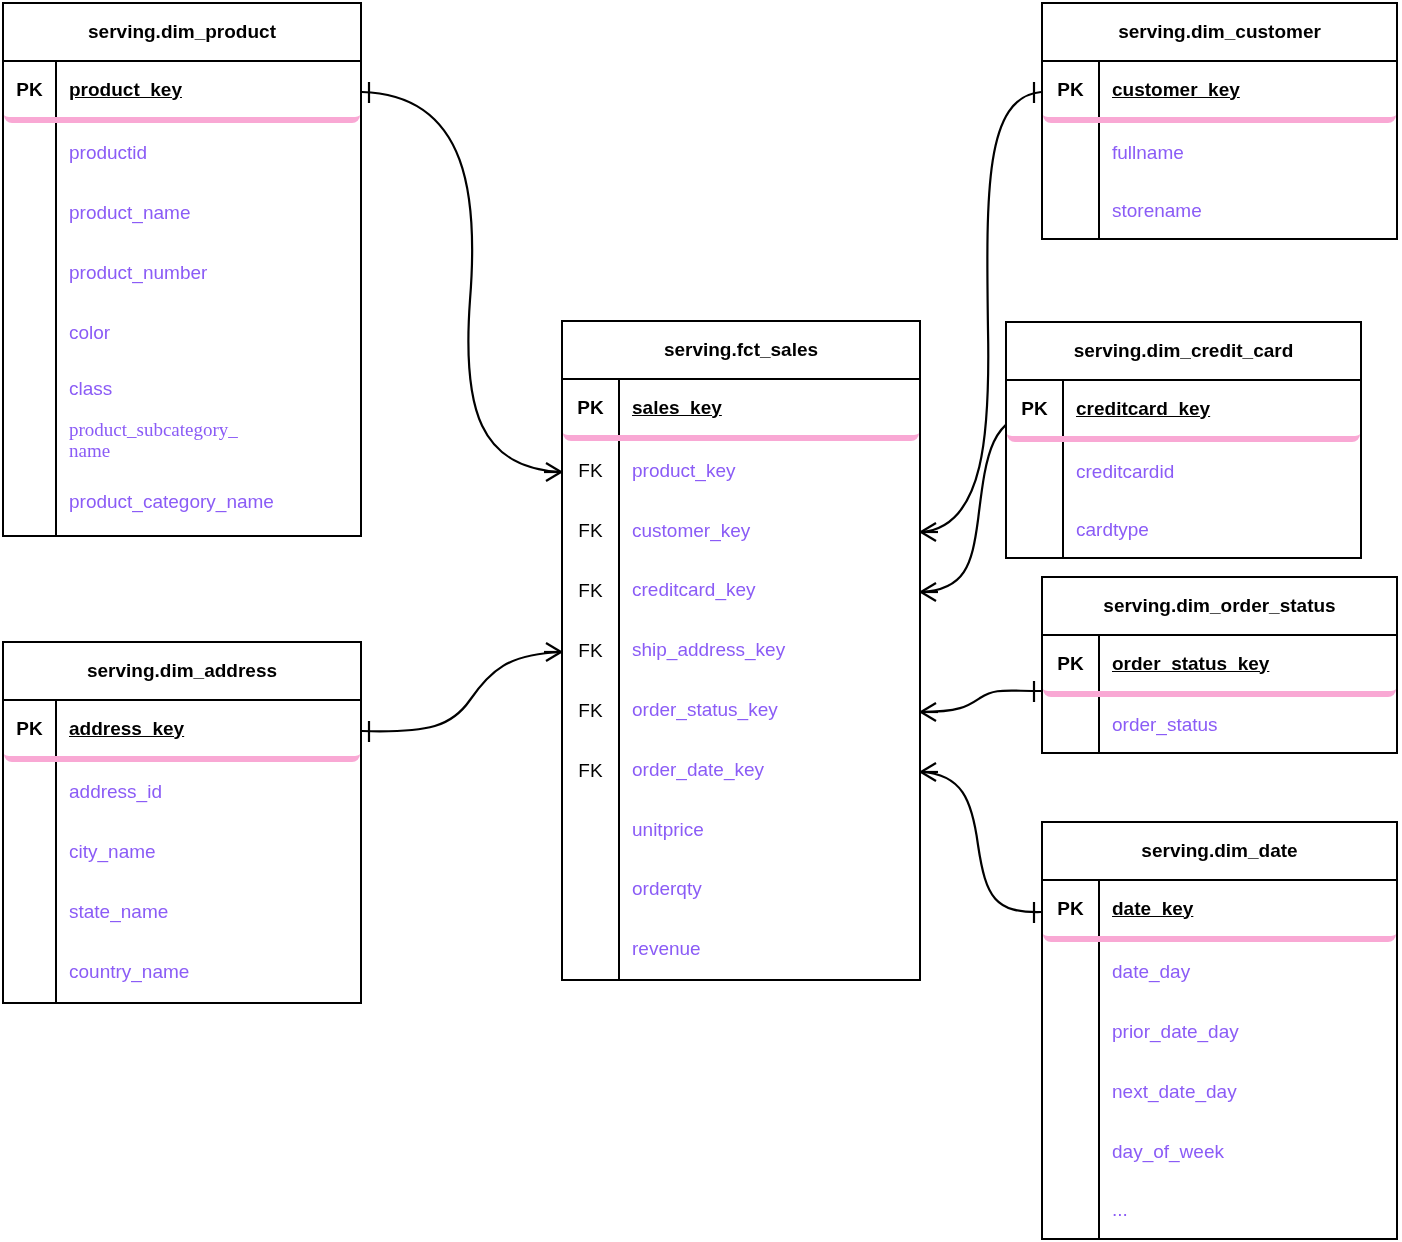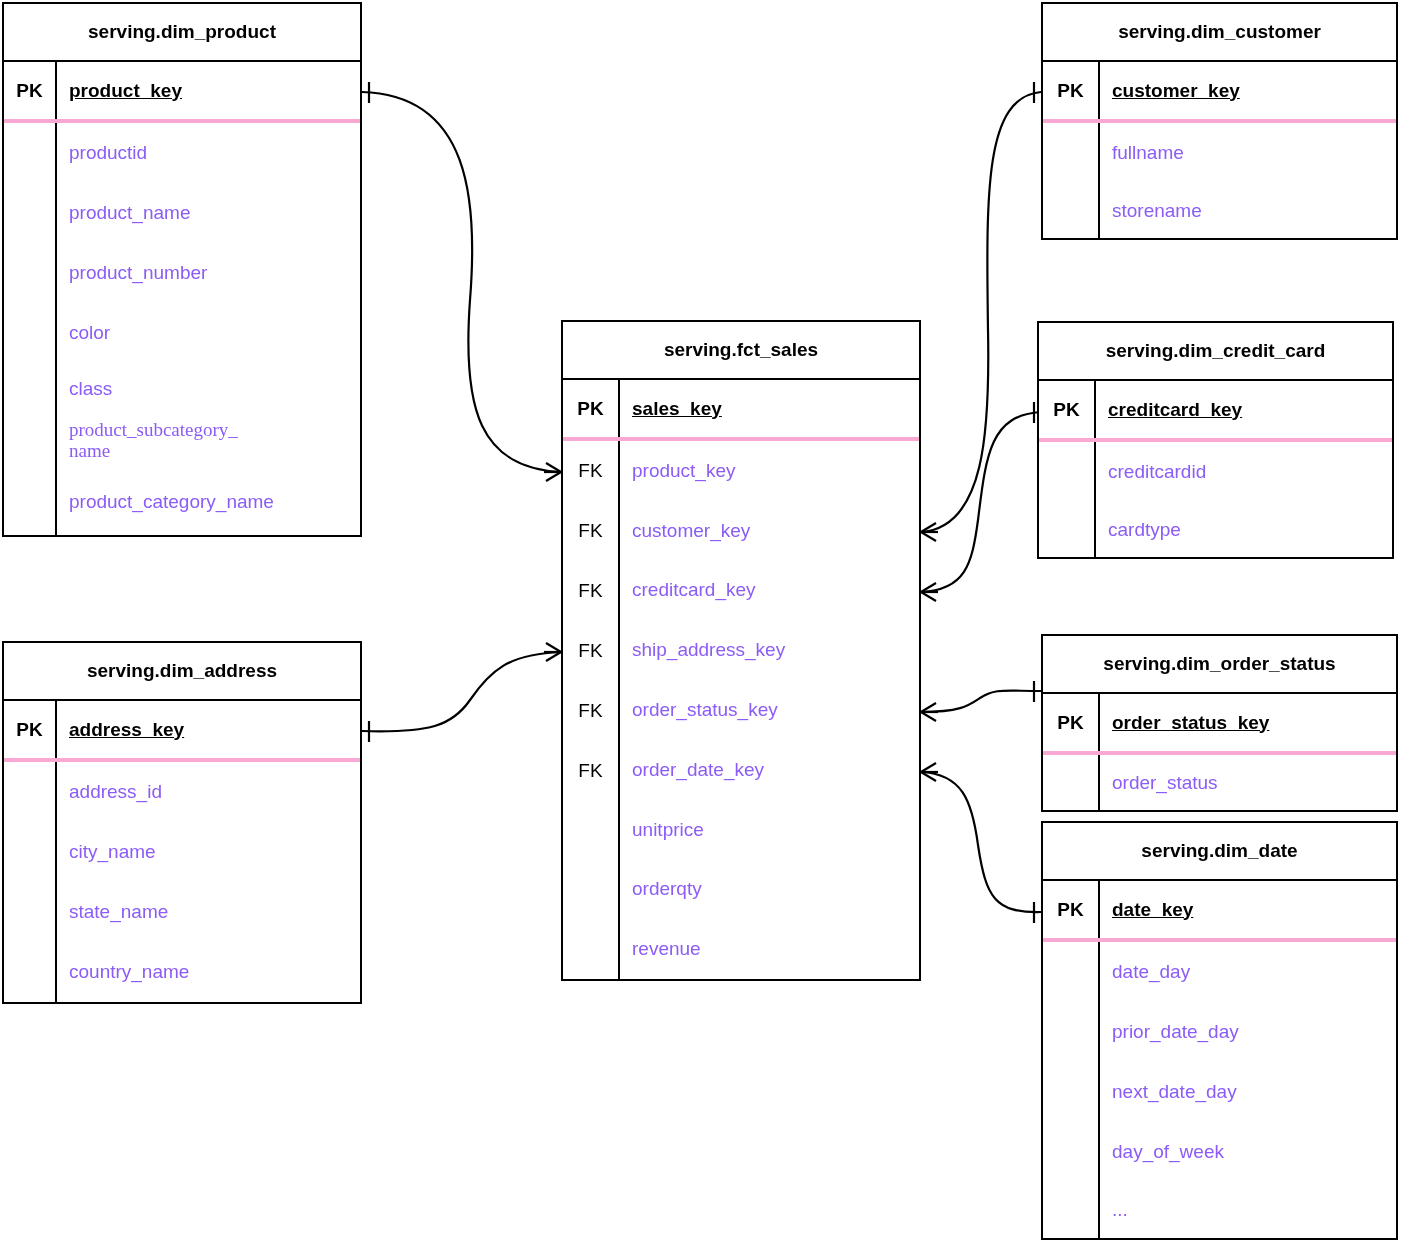--- a/index.html
+++ b/index.html
@@ -35,21 +35,22 @@
     justify-content: center;
     letter-spacing: 0px;
   }
   .row {
     box-sizing: border-box;
     display: flex;
     width: 100%;
     align-items: center;
   }
   .row.pkrow {
-    border-bottom: 4px solid #f9a8d4;
+    border-bottom: 6px solid #f9a8d4;
+    border-radius: 8px;
   }
   .keycell {
     box-sizing: border-box;
     flex: 0 0 auto;
     height: 100%;
     display: flex;
     align-items: center;
     justify-content: center;
     font-weight: bold;
     font-size: 19px;
@@ -257,36 +258,36 @@
     </div>
     <div class="attrs" style="height:115px;">
       <div class="blankcol" style="width:57px;"></div>
       <div class="attrlist">
         <div class="attr" style="height:60px;">fullname</div>
         <div class="attr" style="height:55px;">storename</div>
       </div>
     </div>
   </div>
 
-  <div class="entity" style="left:1037px; top:321px; width:357px; height:238px;">
+  <div class="entity" style="left:1005px; top:321px; width:357px; height:238px;">
     <div class="ent-title" style="height:58px;">serving.dim_credit_card</div>
     <div class="row pkrow" style="height:61px;">
       <div class="keycell" style="width:57px;">PK</div>
       <div class="namecell pk">creditcard_key</div>
     </div>
     <div class="attrs" style="height:115px;">
       <div class="blankcol" style="width:57px;"></div>
       <div class="attrlist">
         <div class="attr" style="height:60px;">creditcardid</div>
         <div class="attr" style="height:55px;">cardtype</div>
       </div>
     </div>
   </div>
 
-  <div class="entity" style="left:1041px; top:634px; width:357px; height:178px;">
+  <div class="entity" style="left:1041px; top:576px; width:357px; height:178px;">
     <div class="ent-title" style="height:58px;">serving.dim_order_status</div>
     <div class="row pkrow" style="height:61px;">
       <div class="keycell" style="width:57px;">PK</div>
       <div class="namecell pk">order_status_key</div>
     </div>
     <div class="attrs" style="height:55px;justify-content:flex-end;">
       <div class="blankcol" style="width:57px;"></div>
       <div class="attrlist">
         <div class="attr" style="height:55px;">order_status</div>
       </div>

